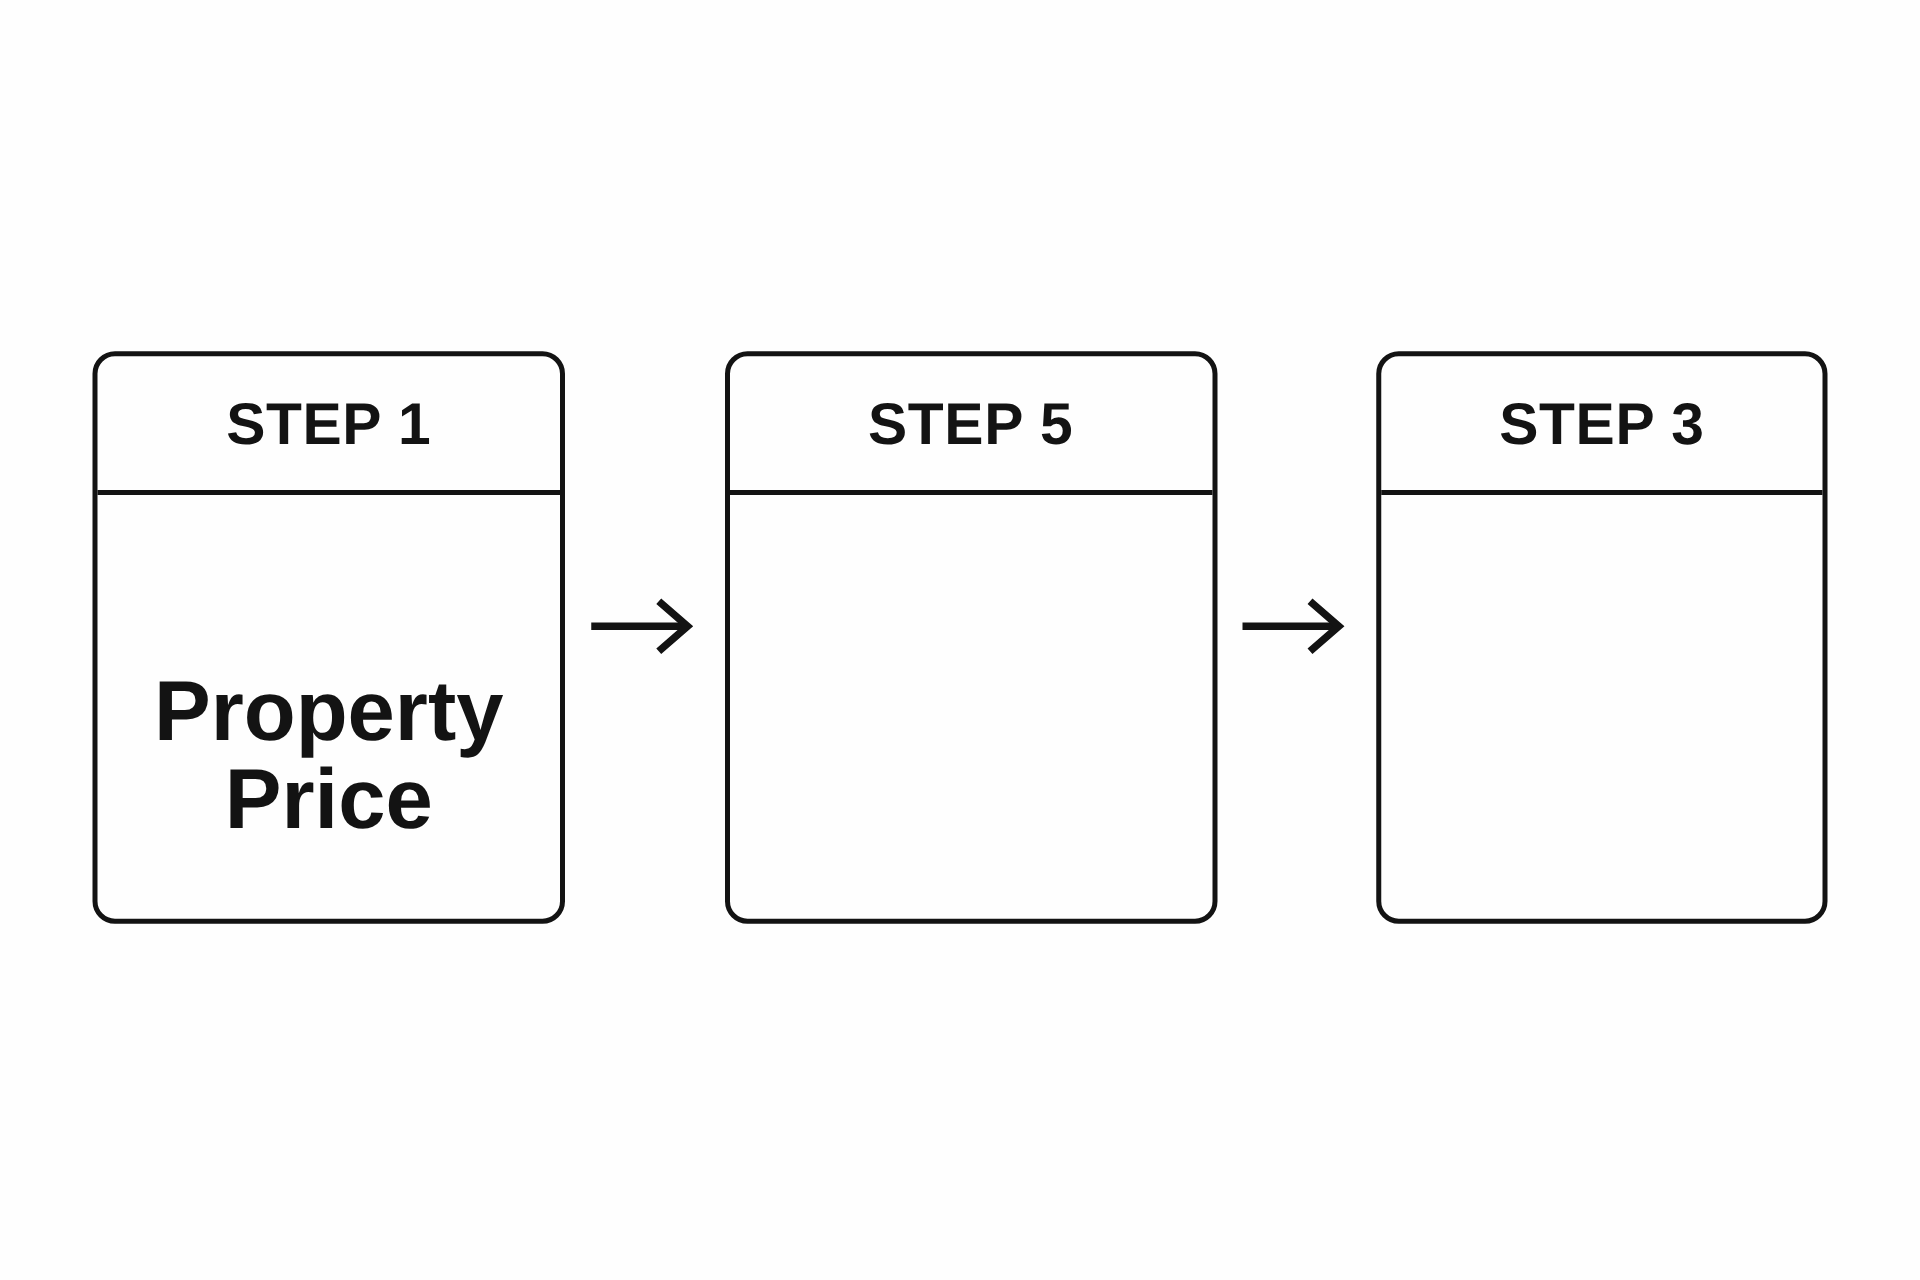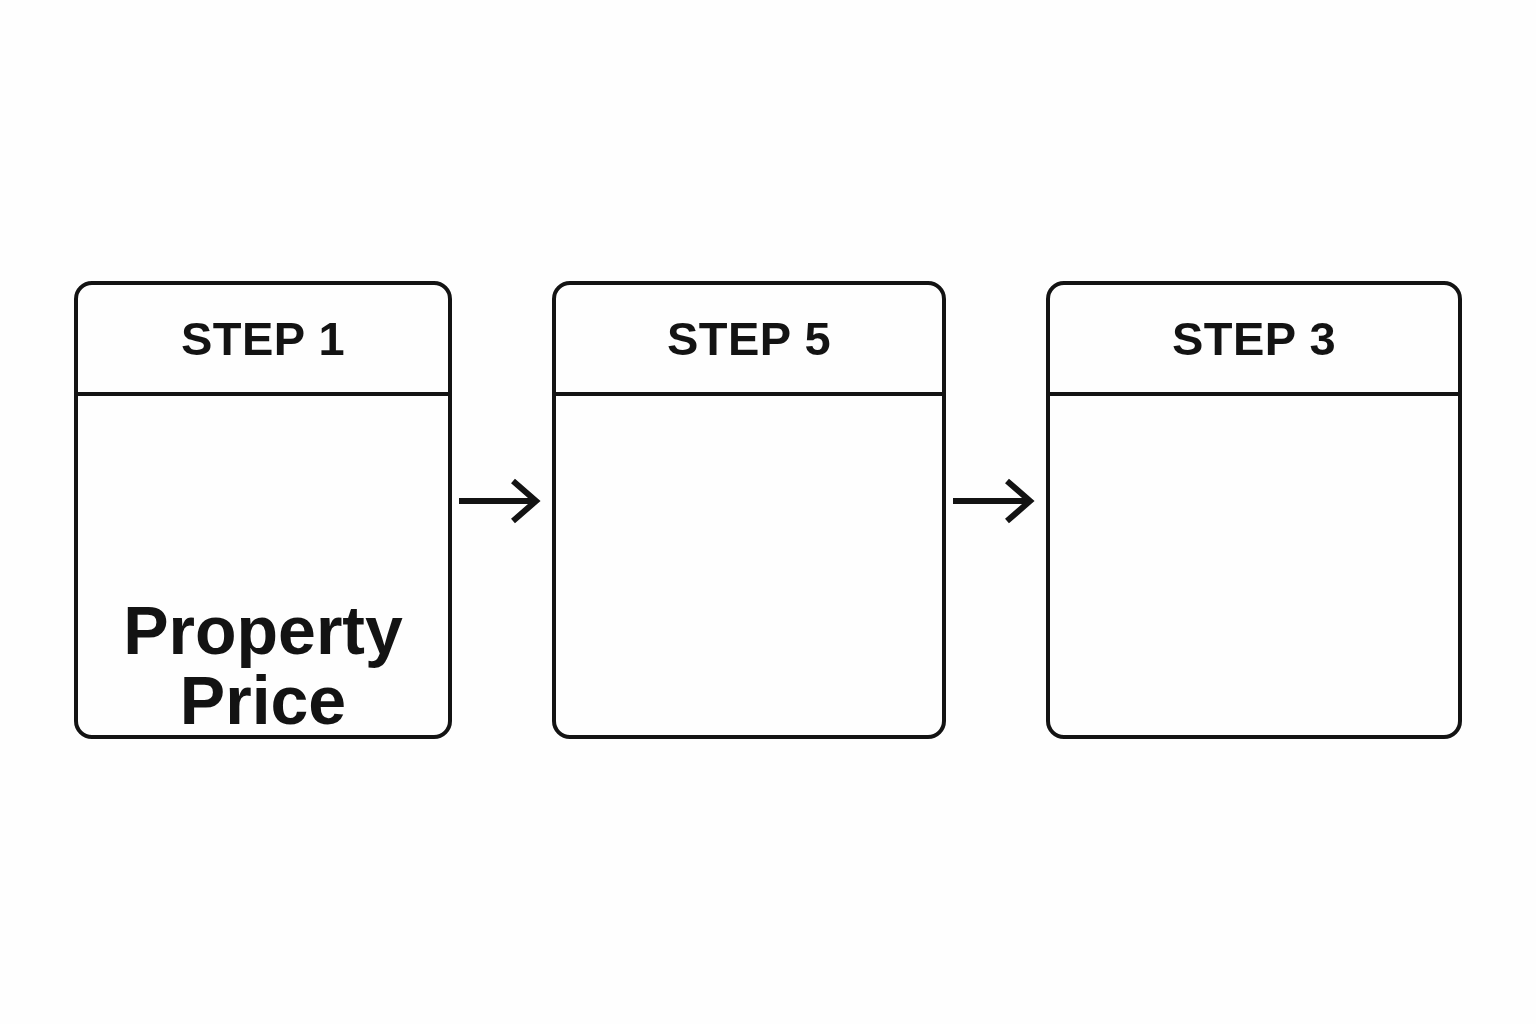--- a/index.html
+++ b/index.html
@@ -32,21 +32,21 @@
     box-sizing: border-box;
     border: 4px solid #131313;
     border-radius: 18px;
     background: #fefefe;
     display: flex;
     flex-direction: column;
     align-items: stretch;
   }
   .card-1 { width: 378px; }
   .card-2 { width: 394px; }
-  .card-3 { width: 416px; }
+  .card-3 { width: 361px; }
 
   .card-header {
     box-sizing: border-box;
     height: 111px;
     border-bottom: 4px solid #131313;
     display: flex;
     align-items: center;
     justify-content: center;
     flex: 0 0 auto;
   }
@@ -55,21 +55,21 @@
     font-weight: bold;
     letter-spacing: 0.5px;
     color: #131313;
     line-height: 1;
     white-space: nowrap;
   }
   .card-body {
     flex: 1 1 auto;
     position: relative;
     display: flex;
-    align-items: flex-end;
+    align-items: center;
     justify-content: center;
   }
   .body-text {
     font-size: 68px;
     font-weight: bold;
     line-height: 70px;
     color: #131313;
     text-align: center;
     white-space: pre-line;
     padding: 0 8px;

